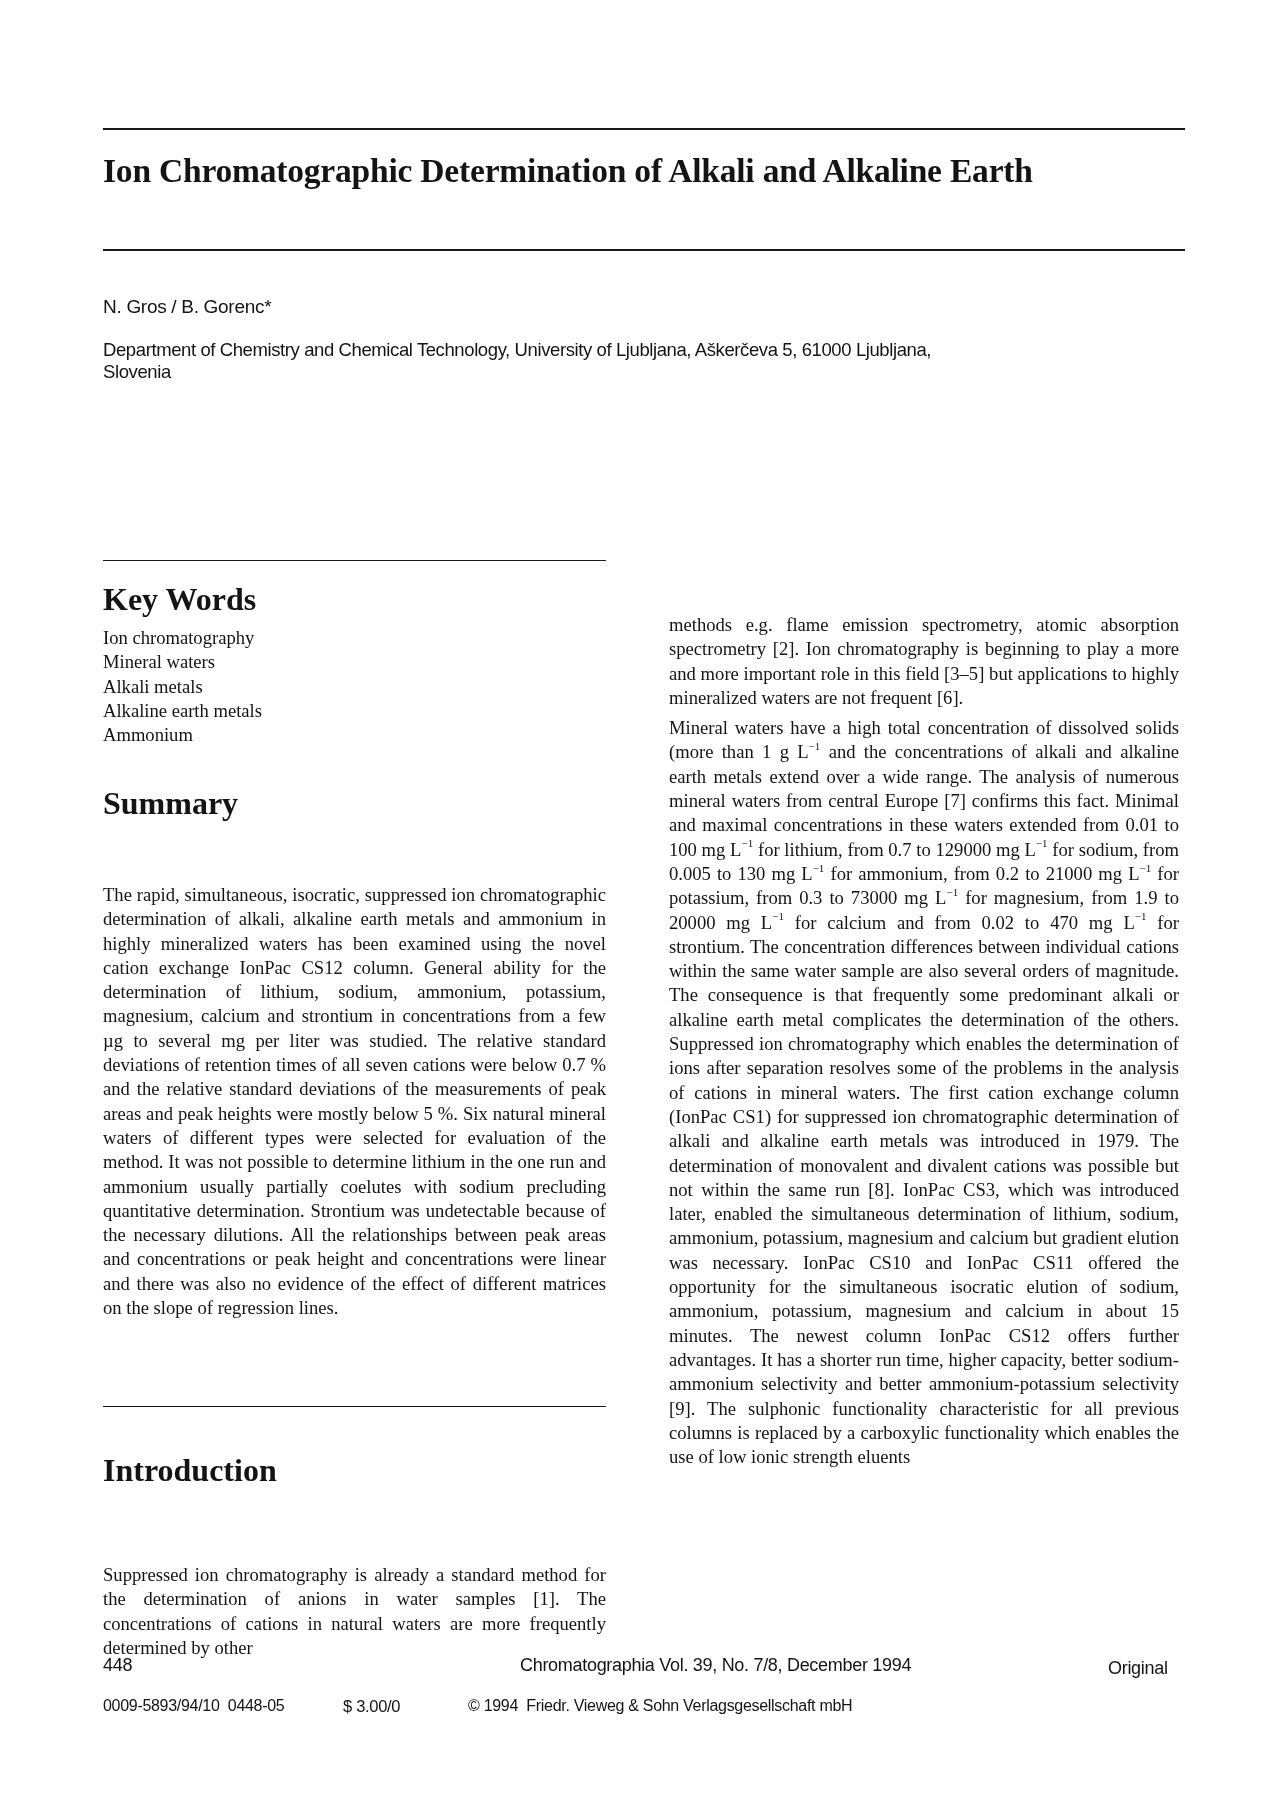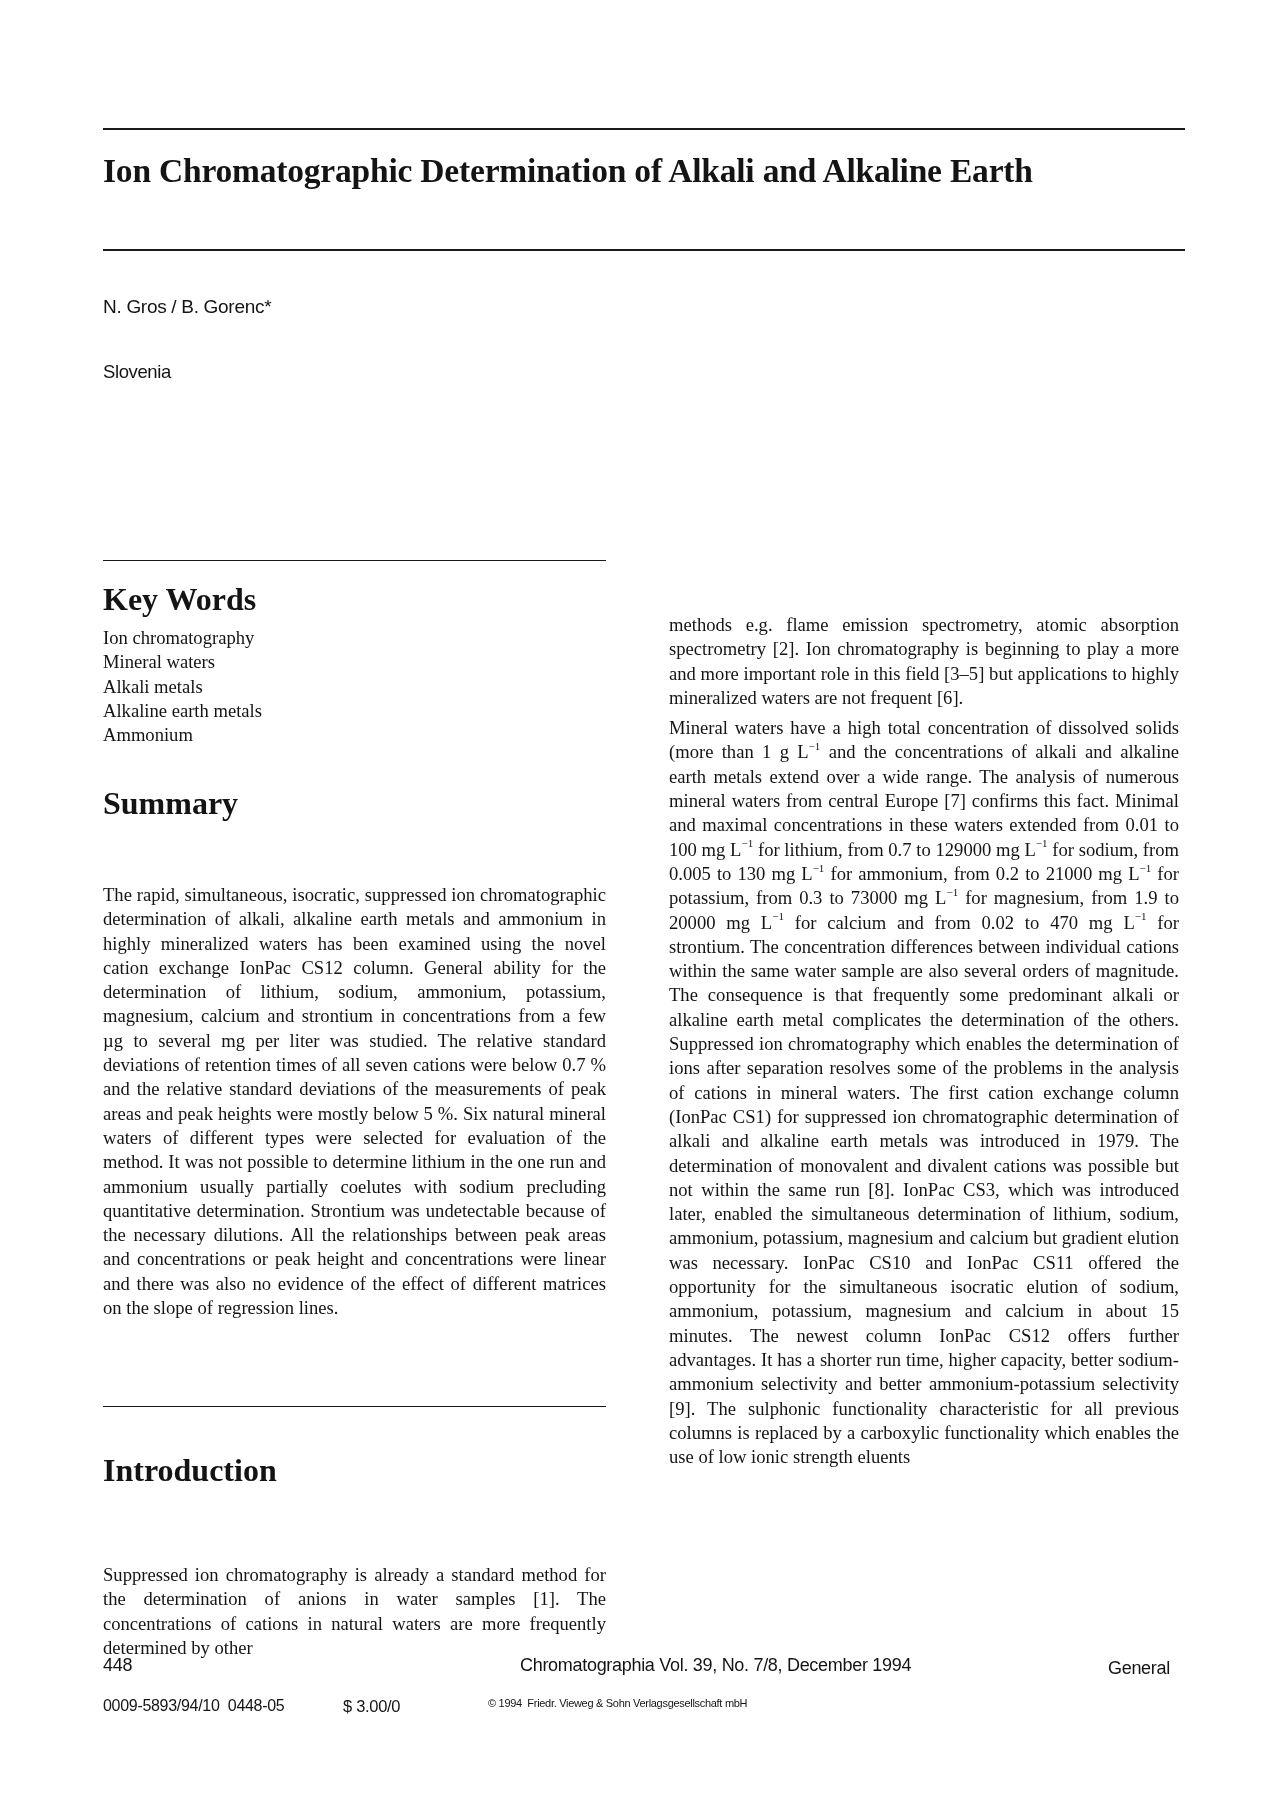--- a/index.html
+++ b/index.html
@@ -28,21 +28,21 @@
 
 <div class="rule" style="left:103px; top:128px; width:1082px;"></div>
 <div class="rule" style="left:103px; top:249px; width:1082px;"></div>
 
 <h1 class="abs title" style="margin:0;">
   <span>Ion Chromatographic Determination of Alkali and Alkaline Earth</span><br>
 </h1>
 
 <div class="abs authors">N. Gros / B. Gorenc*</div>
 <div class="abs affil">
-  <br>
+  <span>Department of Chemistry and Chemical Technology, University of Ljubljana, Aškerčeva 5, 61000 Ljubljana,</span><br>
   <span>Slovenia</span>
 </div>
 
 <div class="rule thin" style="left:103px; top:560px; width:503px;"></div>
 <div class="abs h2" style="left:103px; top:584px;">Key Words</div>
 <div class="abs kw">
   <div>Ion chromatography</div>
   <div>Mineral waters</div>
   <div>Alkali metals</div>
   <div>Alkaline earth metals</div>
@@ -61,16 +61,16 @@
   <p>Suppressed ion chromatography is already a standard method for the determination of anions in water samples [1]. The concentrations of cations in natural waters are more frequently determined by other</p>
 </div>
 
 <div class="col" style="left:669px; top:565px; width:510px;">
   <p class="para">methods e.g. flame emission spectrometry, atomic absorption spectrometry [2]. Ion chromatography is beginning to play a more and more important role in this field [3–5] but applications to highly mineralized waters are not frequent [6].</p>
   <p class="para"><span>Mineral waters have a high total concentration of dissolved solids (more than 1 g L</span><sup>−1</sup><span> and the concentrations of alkali and alkaline earth metals extend over a wide range. The analysis of numerous mineral waters from central Europe [7] confirms this fact. Minimal and maximal concentrations in these waters extended from 0.01 to 100 mg L</span><sup>−1</sup><span> for lithium, from 0.7 to 129000 mg L</span><sup>−1</sup><span> for sodium, from 0.005 to 130 mg L</span><sup>−1</sup><span> for ammonium, from 0.2 to 21000 mg L</span><sup>−1</sup><span> for potassium, from 0.3 to 73000 mg L</span><sup>−1</sup><span> for magnesium, from 1.9 to 20000 mg L</span><sup>−1</sup><span> for calcium and from 0.02 to 470 mg L</span><sup>−1</sup><span> for strontium. The concentration differences between individual cations within the same water sample are also several orders of magnitude. The consequence is that frequently some predominant alkali or alkaline earth metal complicates the determination of the others. Suppressed ion chromatography which enables the determination of ions after separation resolves some of the problems in the analysis of cations in mineral waters. The first cation exchange column (IonPac CS1) for suppressed ion chromatographic determination of alkali and alkaline earth metals was introduced in 1979. The determination of monovalent and divalent cations was possible but not within the same run [8]. IonPac CS3, which was introduced later, enabled the simultaneous determination of lithium, sodium, ammonium, potassium, magnesium and calcium but gradient elution was necessary. IonPac CS10 and IonPac CS11 offered the opportunity for the simultaneous isocratic elution of sodium, ammonium, potassium, magnesium and calcium in about 15 minutes. The newest column IonPac CS12 offers further advantages. It has a shorter run time, higher capacity, better sodium-ammonium selectivity and better ammonium-potassium selectivity [9]. The sulphonic functionality characteristic for all previous columns is replaced by a carboxylic functionality which enables the use of low ionic strength eluents</span></p>
 </div>
 
 <div class="abs foot" style="left:103px; top:1655px;">448</div>
 <div class="abs foot" style="left:520px; top:1655px;">Chromatographia Vol. 39, No. 7/8, December 1994</div>
-<div class="abs foot" style="left:1108px; top:1658px;">General</div>
+<div class="abs foot" style="left:1108px; top:1658px;">Original</div>
 <div class="abs foot" style="left:103px; top:1697px; white-space:pre; font-size:16px;">0009-5893/94/10  0448-05</div>
 <div class="abs foot" style="left:343px; top:1697px; font-size:16.5px;">$ 3.00/0</div>
-<div class="abs foot" style="left:488px; top:1697px; white-space:pre; font-size:11px;">© 1994  Friedr. Vieweg &amp; Sohn Verlagsgesellschaft mbH</div>
+<div class="abs foot" style="left:468px; top:1697px; white-space:pre; font-size:16px;">© 1994  Friedr. Vieweg &amp; Sohn Verlagsgesellschaft mbH</div>
 
 </body></html>

